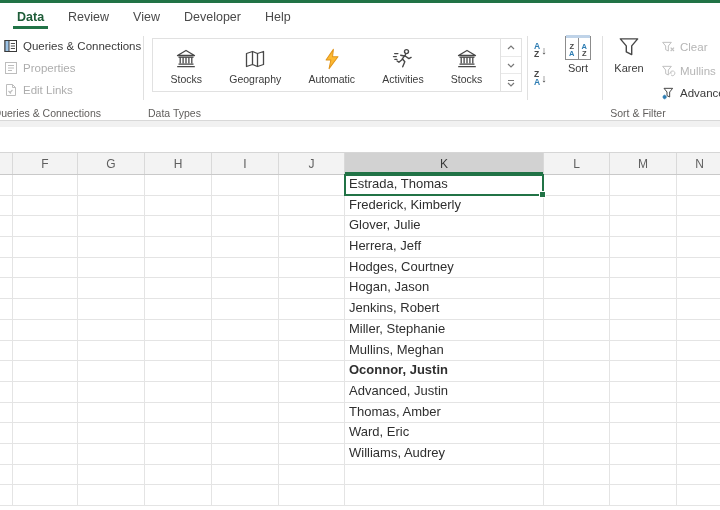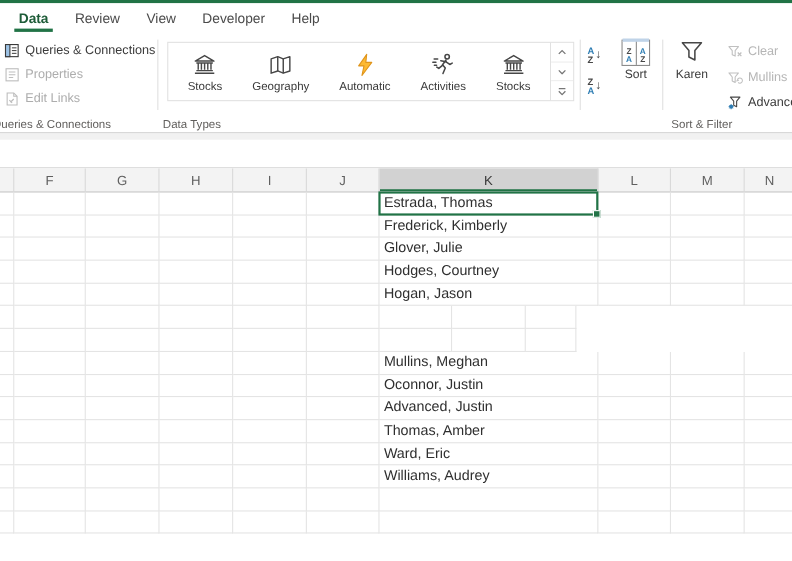--- a/index.html
+++ b/index.html
@@ -323,20 +323,32 @@
           <div class="cell" style="width: 67px;"></div>
           <div class="cell" style="width: 46px;"></div>
         </div>
         <div class="srow">
           <div class="cell" style="width: 13px;"></div>
           <div class="cell" style="width: 65px;"></div>
           <div class="cell" style="width: 67px;"></div>
           <div class="cell" style="width: 67px;"></div>
           <div class="cell" style="width: 67px;"></div>
           <div class="cell" style="width: 66px;"></div>
+          <div class="cell" style="width: 199px;">Herrera, Jeff</div>
+          <div class="cell" style="width: 66px;"></div>
+          <div class="cell" style="width: 67px;"></div>
+          <div class="cell" style="width: 46px;"></div>
+        </div>
+        <div class="srow">
+          <div class="cell" style="width: 13px;"></div>
+          <div class="cell" style="width: 65px;"></div>
+          <div class="cell" style="width: 67px;"></div>
+          <div class="cell" style="width: 67px;"></div>
+          <div class="cell" style="width: 67px;"></div>
+          <div class="cell" style="width: 66px;"></div>
           <div class="cell" style="width: 199px;">Hodges, Courtney</div>
           <div class="cell" style="width: 66px;"></div>
           <div class="cell" style="width: 67px;"></div>
           <div class="cell" style="width: 46px;"></div>
         </div>
         <div class="srow">
           <div class="cell" style="width: 13px;"></div>
           <div class="cell" style="width: 65px;"></div>
           <div class="cell" style="width: 67px;"></div>
           <div class="cell" style="width: 67px;"></div>
@@ -347,31 +359,33 @@
           <div class="cell" style="width: 67px;"></div>
           <div class="cell" style="width: 46px;"></div>
         </div>
         <div class="srow">
           <div class="cell" style="width: 13px;"></div>
           <div class="cell" style="width: 65px;"></div>
           <div class="cell" style="width: 67px;"></div>
           <div class="cell" style="width: 67px;"></div>
           <div class="cell" style="width: 67px;"></div>
           <div class="cell" style="width: 66px;"></div>
-          <div class="cell" style="width: 66px;"></div>
-          <div class="cell" style="width: 67px;"></div>
-          <div class="cell" style="width: 46px;"></div>
-        </div>
-        <div class="srow">
-          <div class="cell" style="width: 13px;"></div>
-          <div class="cell" style="width: 65px;"></div>
-          <div class="cell" style="width: 67px;"></div>
-          <div class="cell" style="width: 67px;"></div>
-          <div class="cell" style="width: 67px;"></div>
-          <div class="cell" style="width: 66px;"></div>
+          <div class="cell" style="width: 199px;">Jenkins, Robert</div>
+          <div class="cell" style="width: 66px;"></div>
+          <div class="cell" style="width: 67px;"></div>
+          <div class="cell" style="width: 46px;"></div>
+        </div>
+        <div class="srow">
+          <div class="cell" style="width: 13px;"></div>
+          <div class="cell" style="width: 65px;"></div>
+          <div class="cell" style="width: 67px;"></div>
+          <div class="cell" style="width: 67px;"></div>
+          <div class="cell" style="width: 67px;"></div>
+          <div class="cell" style="width: 66px;"></div>
+          <div class="cell" style="width: 199px;">Miller, Stephanie</div>
           <div class="cell" style="width: 66px;"></div>
           <div class="cell" style="width: 67px;"></div>
           <div class="cell" style="width: 46px;"></div>
         </div>
         <div class="srow">
           <div class="cell" style="width: 13px;"></div>
           <div class="cell" style="width: 65px;"></div>
           <div class="cell" style="width: 67px;"></div>
           <div class="cell" style="width: 67px;"></div>
           <div class="cell" style="width: 67px;"></div>
@@ -381,21 +395,21 @@
           <div class="cell" style="width: 67px;"></div>
           <div class="cell" style="width: 46px;"></div>
         </div>
         <div class="srow">
           <div class="cell" style="width: 13px;"></div>
           <div class="cell" style="width: 65px;"></div>
           <div class="cell" style="width: 67px;"></div>
           <div class="cell" style="width: 67px;"></div>
           <div class="cell" style="width: 67px;"></div>
           <div class="cell" style="width: 66px;"></div>
-          <div class="cell" style="width: 199px;">Oconnor, Justin</div>
+          <div class="cell" style="width: 199px; font-weight: bold;">Oconnor, Justin</div>
           <div class="cell" style="width: 66px;"></div>
           <div class="cell" style="width: 67px;"></div>
           <div class="cell" style="width: 46px;"></div>
         </div>
         <div class="srow">
           <div class="cell" style="width: 13px;"></div>
           <div class="cell" style="width: 65px;"></div>
           <div class="cell" style="width: 67px;"></div>
           <div class="cell" style="width: 67px;"></div>
           <div class="cell" style="width: 67px;"></div>

